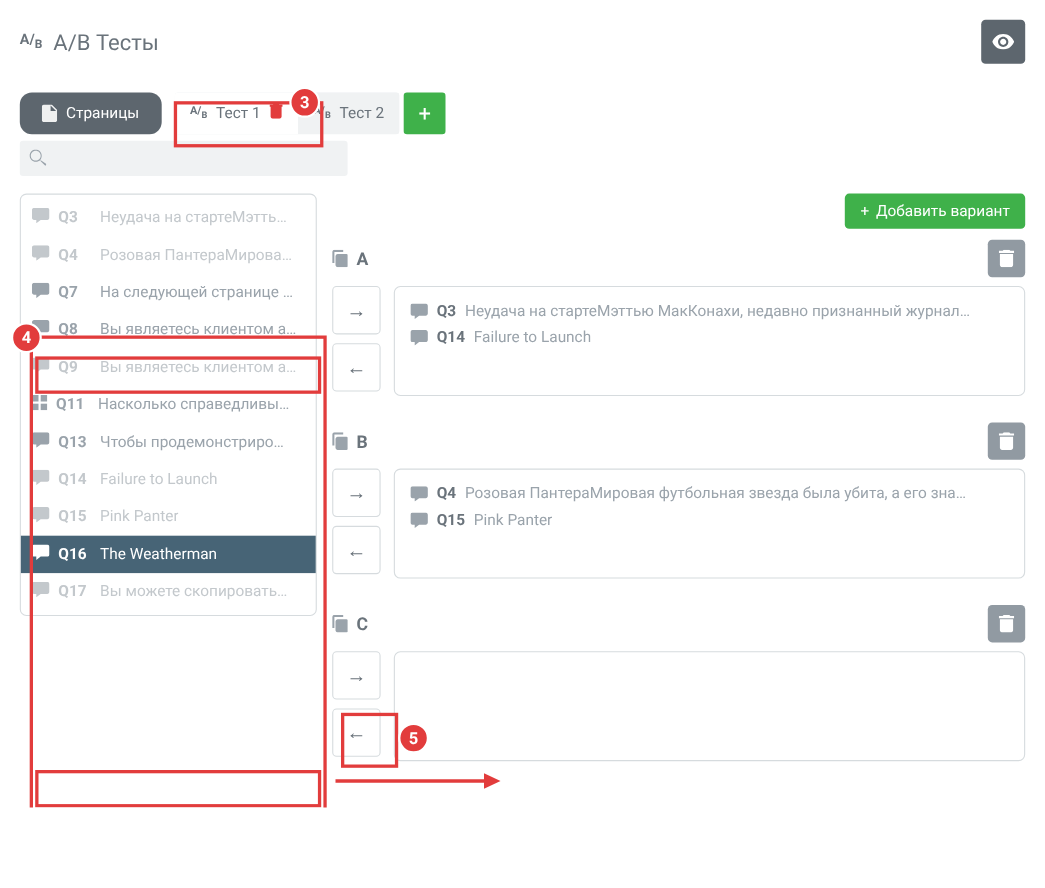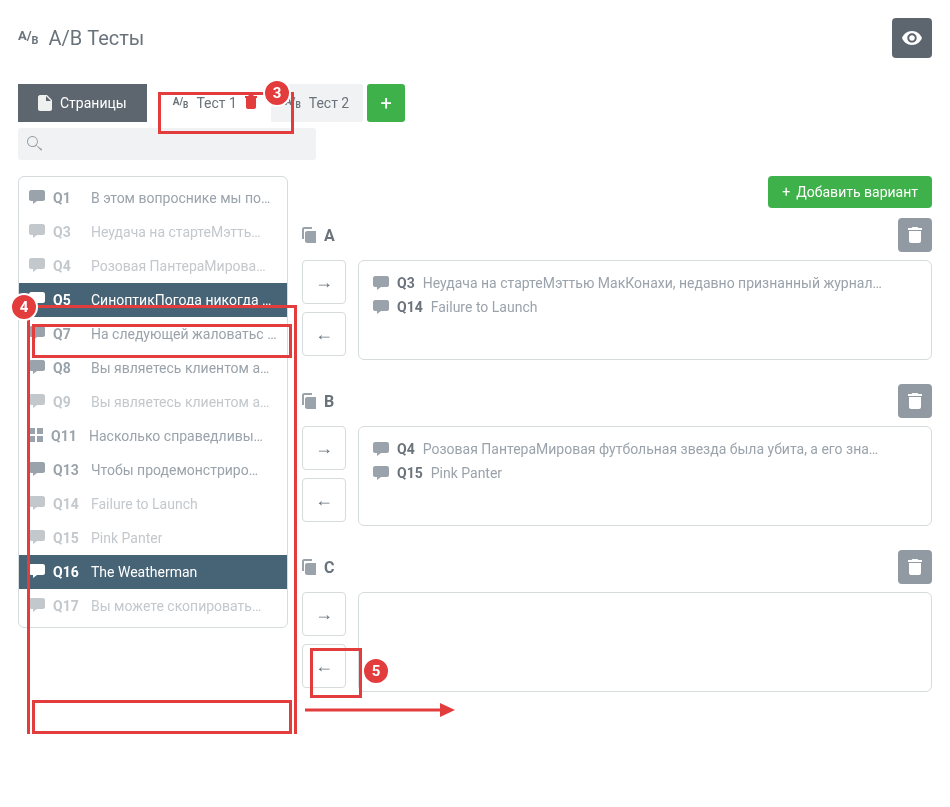--- a/index.html
+++ b/index.html
@@ -4,21 +4,21 @@
 <style>
 *{box-sizing:border-box;margin:0;padding:0;font-family:-apple-system,BlinkMacSystemFont,"Segoe UI",Roboto,sans-serif}
 body{background:#fff;padding:18px;width:950px;position:relative}
 .header{display:flex;align-items:center;justify-content:space-between;margin-bottom:26px}
 .title-group{display:flex;align-items:center;gap:10px;color:#6a737b;font-size:20px}
 .ab-icon{font-size:13px;font-weight:700;line-height:1}
 .preview-btn{width:40px;height:40px;background:#5d666e;border-radius:4px;display:flex;align-items:center;justify-content:center;cursor:pointer}
 .preview-btn svg{fill:#fff}
 .toolbar{display:flex;align-items:center;gap:0;margin-bottom:6px}
 .view-tabs{display:flex;gap:2px}
-.view-tab{height:38px;padding:0 20px;display:flex;align-items:center;gap:8px;background:#737c84;color:#fff;font-size:14px;border-radius:0;cursor:pointer}
+.view-tab{height:38px;padding:0 20px;display:flex;align-items:center;gap:8px;background:#737c84;color:#fff;font-size:14px;border-radius:11px;cursor:pointer}
 .view-tab.inactive{background:#5d666e}
 .view-tab svg{fill:#fff;opacity:.9}
 .test-tabs{display:flex;margin-left:12px;background:#f0f2f3;border-radius:3px;overflow:hidden}
 .test-tab{height:38px;padding:0 14px;display:flex;align-items:center;gap:8px;font-size:14px;color:#6a737b;cursor:pointer;background:#f0f2f3}
 .test-tab.active{background:#fff}
 .test-tab .ab-small{font-size:10px;font-weight:700;color:#6a737b}
 .trash-small svg{fill:#e23c3c}
 .add-test{width:38px;height:38px;background:#3fb14a;color:#fff;font-size:20px;display:flex;align-items:center;justify-content:center;border-radius:3px;cursor:pointer;margin-left:4px}
 .search-row{margin-bottom:16px;width:298px}
 .search-input{width:100%;height:32px;padding:0 10px 0 30px;border:none;background:#f0f2f3;border-radius:3px;color:#9aa3ab;font-size:14px}
@@ -113,54 +113,40 @@
   <div class="search-wrap">
     <svg width="16" height="16" viewBox="0 0 16 16">
         <path d="M11.4 10h-.8l-.3-.3c1-1.1 1.6-2.6 1.6-4.2C11.9 2.5 9.4 0 6.4 0S1 2.5 1 5.5 3.5 11 6.5 11c1.6 0 3.1-.6 4.2-1.6l.3.3v.8l4.2 4.2 1.3-1.3L11.4 10zm-5 0C4 10 2 8 2 5.5S4 1 6.5 1 11 3 11 5.5 9 10 6.5 10z"></path>
       </svg>
     <input class="search-input" placeholder="" style="">
   </div>
 </div>
 
 <div class="main">
   <div class="question-list" id="qlist">
-      <div class="q-item">
-        <span class="icn"><svg width="16" height="14" viewBox="0 0 16 14">
-            <path d="M14 0H2C1 0 0 1 0 2v7c0 1 1 2 2 2h2v3l4-3h6c1 0 2-1 2-2V2c0-1-1-2-2-2z"></path>
-          </svg></span>
-        <span class="qnum">Q1</span>
-        <span class="txt">В этом вопроснике мы по…</span>
-      </div>
       <div class="q-item dim">
         <span class="icn"><svg width="16" height="14" viewBox="0 0 16 14">
             <path d="M14 0H2C1 0 0 1 0 2v7c0 1 1 2 2 2h2v3l4-3h6c1 0 2-1 2-2V2c0-1-1-2-2-2z"></path>
           </svg></span>
         <span class="qnum">Q3</span>
         <span class="txt">Неудача на стартеМэтть…</span>
       </div>
       <div class="q-item dim">
         <span class="icn"><svg width="16" height="14" viewBox="0 0 16 14">
             <path d="M14 0H2C1 0 0 1 0 2v7c0 1 1 2 2 2h2v3l4-3h6c1 0 2-1 2-2V2c0-1-1-2-2-2z"></path>
           </svg></span>
         <span class="qnum">Q4</span>
         <span class="txt">Розовая ПантераМирова…</span>
       </div>
-      <div class="q-item selected">
-        <span class="icn"><svg width="16" height="14" viewBox="0 0 16 14">
-            <path d="M14 0H2C1 0 0 1 0 2v7c0 1 1 2 2 2h2v3l4-3h6c1 0 2-1 2-2V2c0-1-1-2-2-2z"></path>
-          </svg></span>
-        <span class="qnum">Q5</span>
-        <span class="txt">СиноптикПогода никогда …</span>
-      </div>
       <div class="q-item">
         <span class="icn"><svg width="16" height="14" viewBox="0 0 16 14">
             <path d="M14 0H2C1 0 0 1 0 2v7c0 1 1 2 2 2h2v3l4-3h6c1 0 2-1 2-2V2c0-1-1-2-2-2z"></path>
           </svg></span>
         <span class="qnum">Q7</span>
-        <span class="txt">На следующей жаловатьс …</span>
+        <span class="txt">На следующей странице …</span>
       </div>
       <div class="q-item">
         <span class="icn"><svg width="16" height="14" viewBox="0 0 16 14">
             <path d="M14 0H2C1 0 0 1 0 2v7c0 1 1 2 2 2h2v3l4-3h6c1 0 2-1 2-2V2c0-1-1-2-2-2z"></path>
           </svg></span>
         <span class="qnum">Q8</span>
         <span class="txt">Вы являетесь клиентом а…</span>
       </div>
       <div class="q-item dim">
         <span class="icn"><svg width="16" height="14" viewBox="0 0 16 14">

